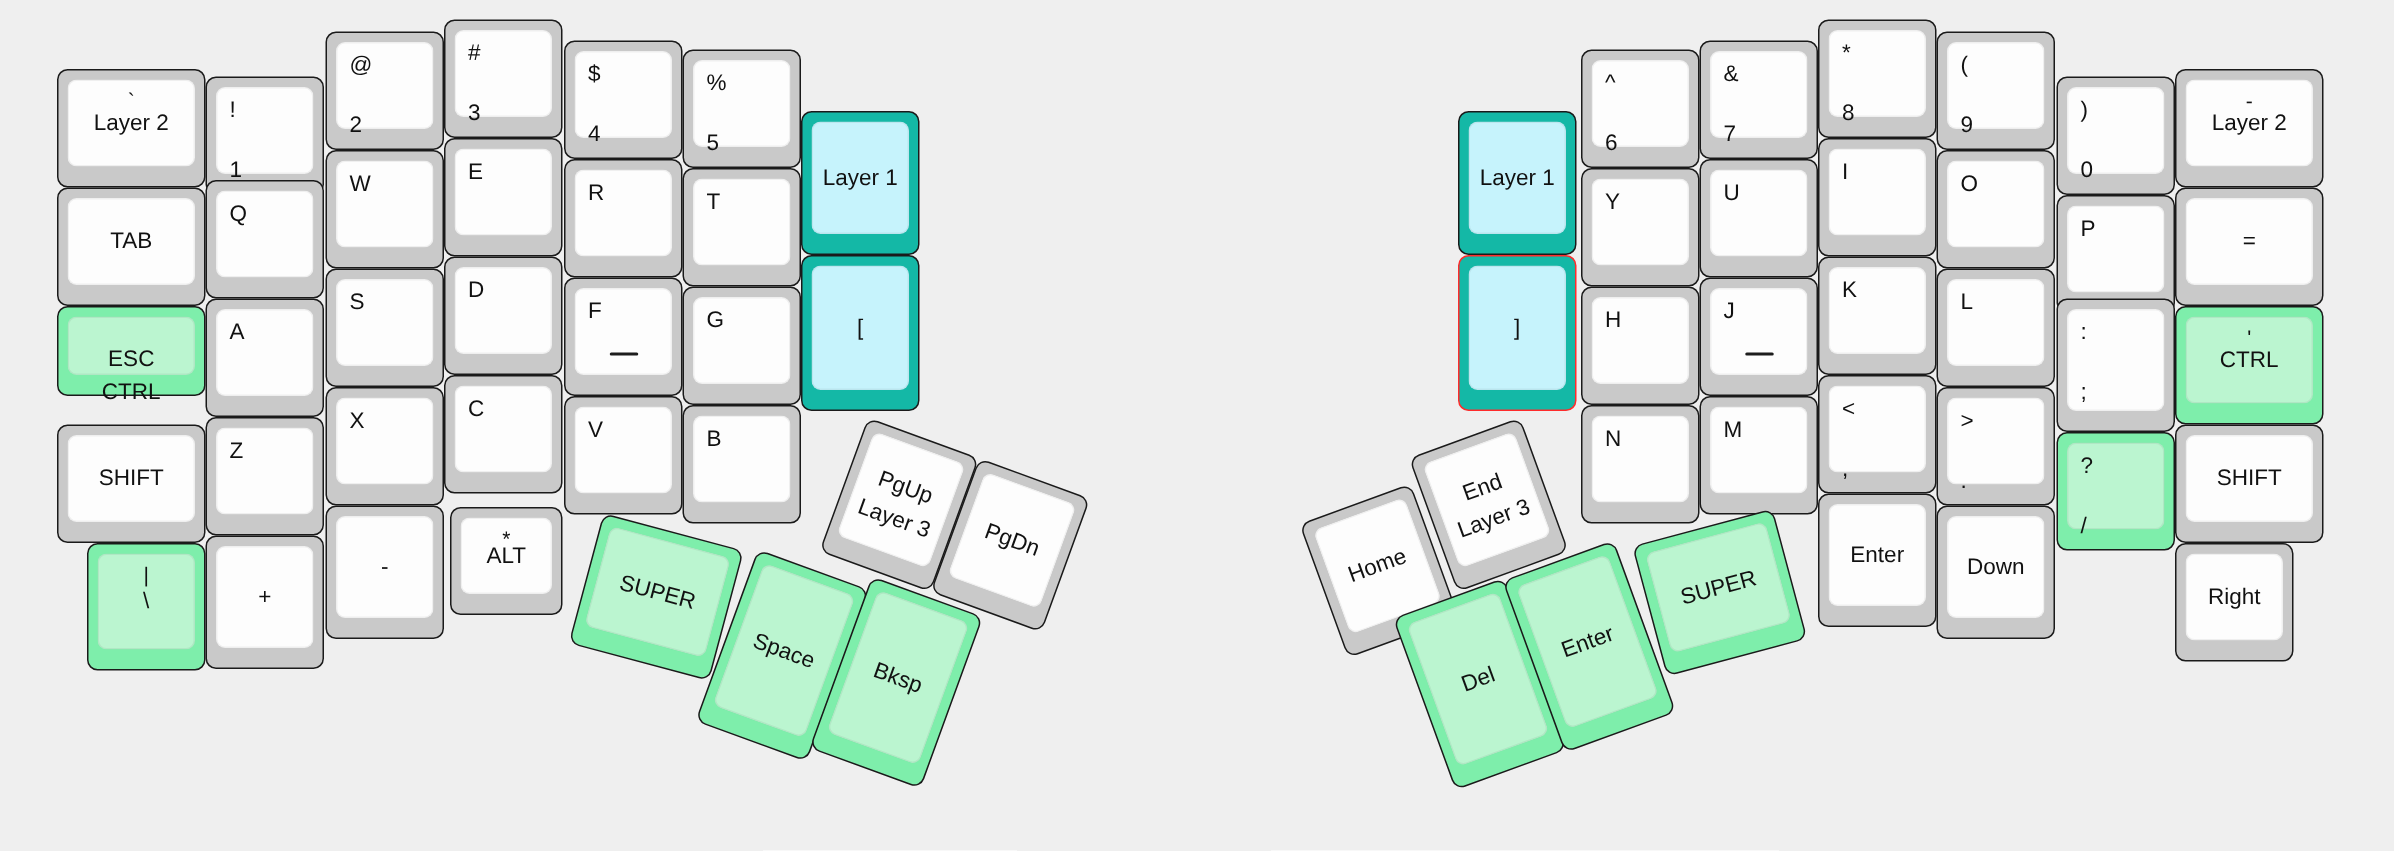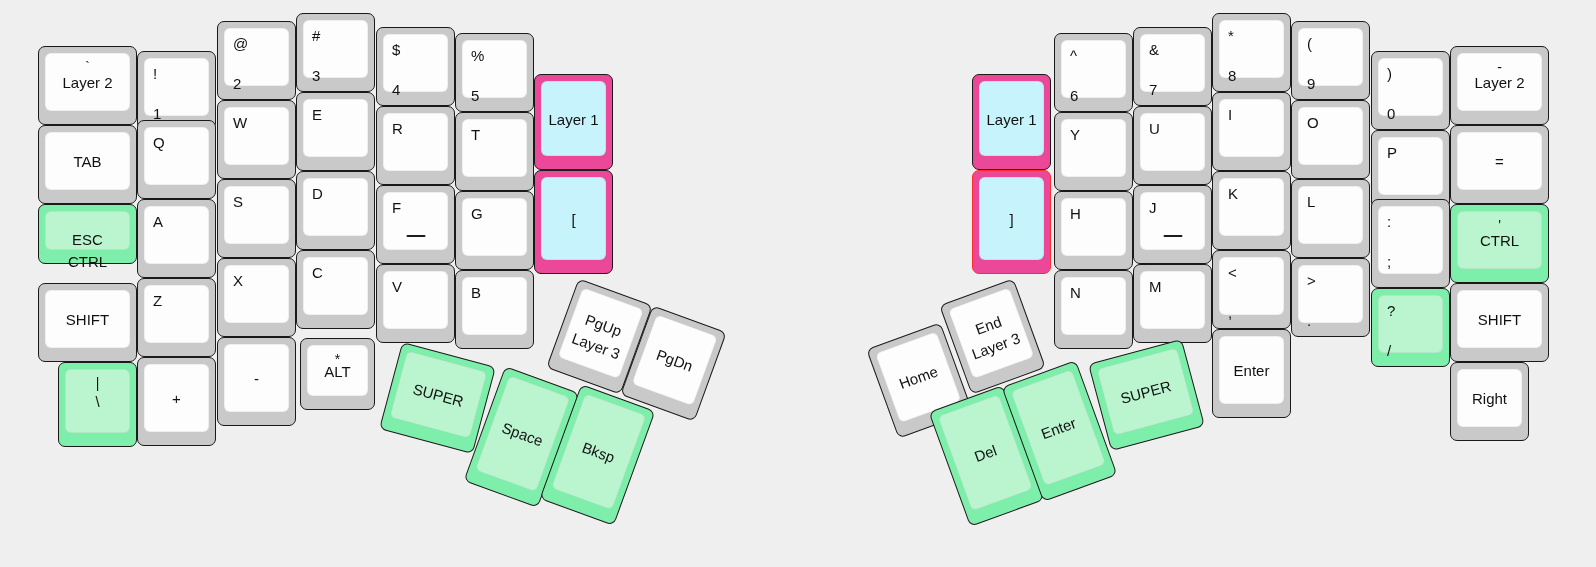--- a/index.html
+++ b/index.html
@@ -68,21 +68,21 @@
     transform: translateX(-50%);
     bottom: 12px;
     width: 19px;
     height: 2.5px;
     background: #1d1d1d;
     border-radius: 1px;
   }
   
   .key.green      { background: #7eeeab; }
   .key.green .cap { background: #bbf5d0; }
-  .key.blue       { background: #ec4899; }
+  .key.blue       { background: #14b8a6; }
   .key.blue .cap  { background: #c6f3fc; }
   .key.selected   { border-color: #ff2b2b; }
   
   .key.rot { transform-origin: 50% 50%; }
 </style>
 </head>
 <body>
 
 <div id="board" style="width: 1596px; height: 567px; background: rgb(239, 239, 239);">
     <div class="key" style="left: 38px; top: 46px; width: 99px; height: 79px;">
@@ -474,20 +474,27 @@
       </div>
     </div>
     <div class="key" style="left: 1291px; top: 258px; width: 79px; height: 79px;">
       <div class="cap">
         <div class="legend">
           <span class="lg tl">&gt;</span>
           <span class="lg bl">.</span>
         </div>
       </div>
     </div>
+    <div class="key" style="left: 1291px; top: 337px; width: 79px; height: 89px;">
+      <div class="cap">
+        <div class="legend">
+          <span class="lg c">Down</span>
+        </div>
+      </div>
+    </div>
     <div class="key" style="left: 1371px; top: 51px; width: 79px; height: 79px;">
       <div class="cap">
         <div class="legend">
           <span class="lg tl">)</span>
           <span class="lg bl">0</span>
         </div>
       </div>
     </div>
     <div class="key" style="left: 1371px; top: 130px; width: 79px; height: 79px;">
       <div class="cap">

